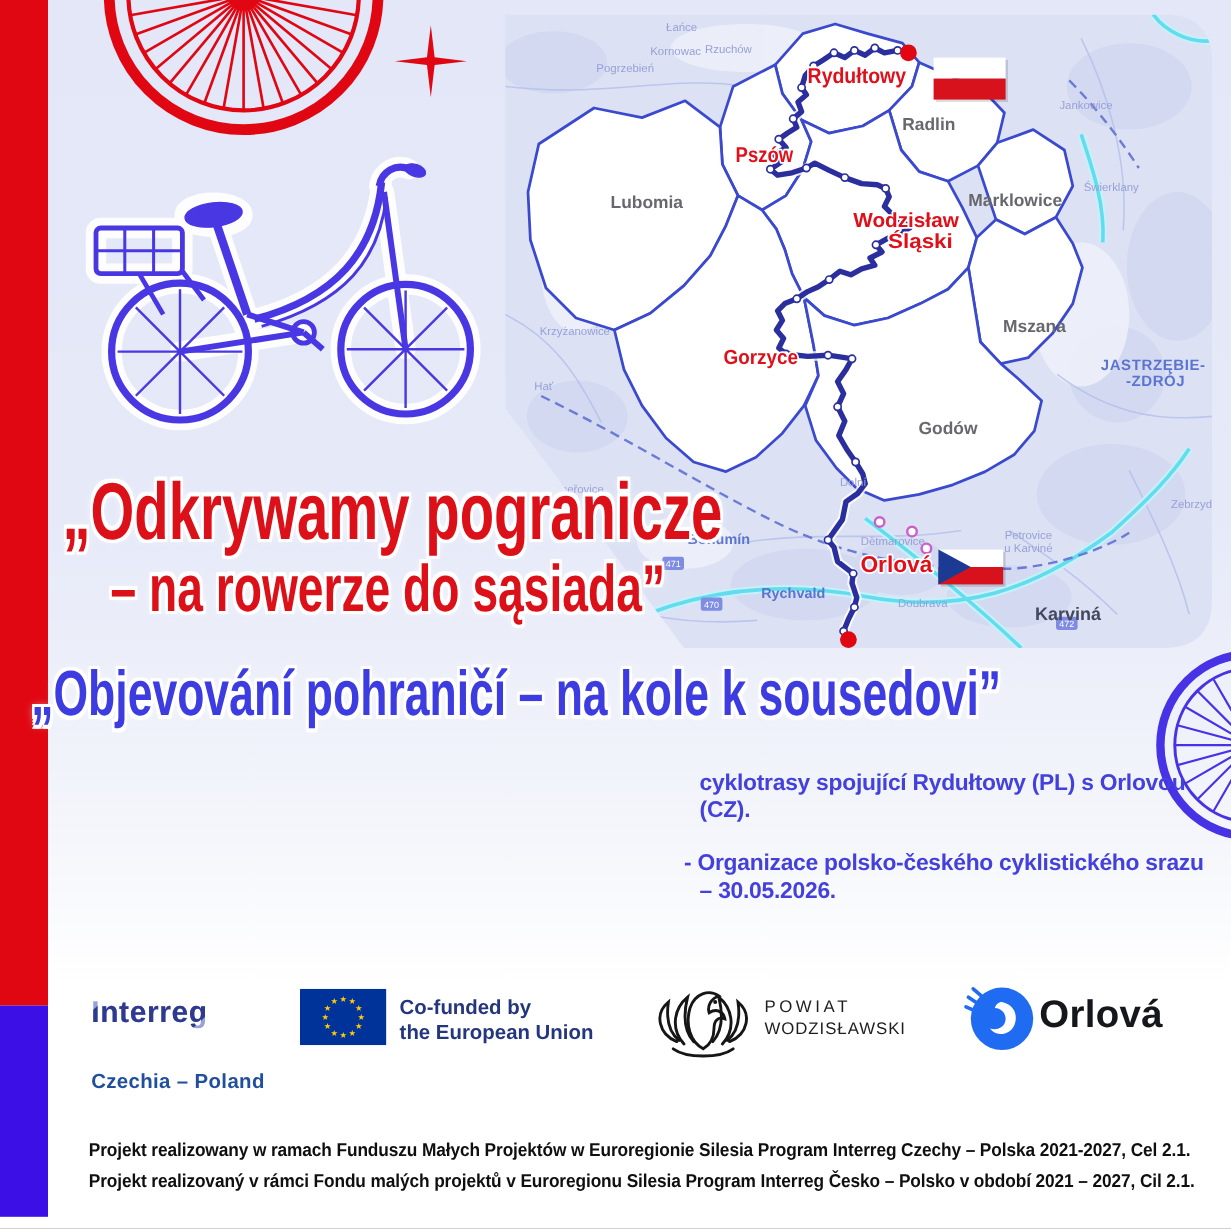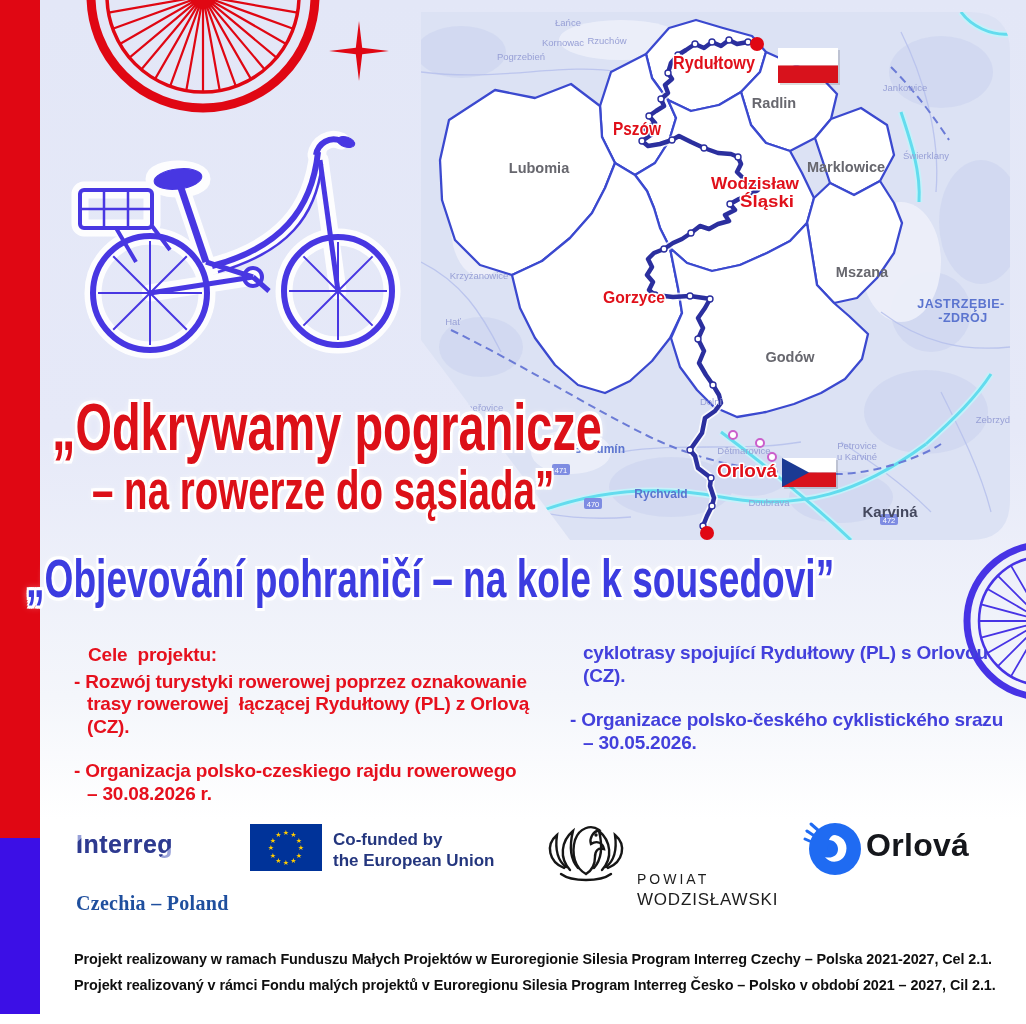--- a/index.html
+++ b/index.html
@@ -24,26 +24,26 @@
   .col .pi{padding-left:13px;}
   .col .gap{height:22px;}
   .colL{left:74px;top:644px;width:478px;color:#e6101d;}
   .colR{left:570px;top:642px;width:448px;color:#4340dc;}
 
   .interreg{position:absolute;left:76px;top:830px;font-size:25px;font-weight:bold;letter-spacing:.5px;}
   .interreg .base{position:absolute;left:0;top:0;color:#98a1d8;}
   .interreg .over{position:relative;color:#2e3a8f;clip-path:polygon(0 46%,15% 0,100% 0,100% 55%,86% 100%,0 100%);}
   .euflag{position:absolute;left:250px;top:824px;}
   .cofund{position:absolute;left:333px;top:829px;font-size:17px;font-weight:bold;color:#24367e;line-height:21px;}
-  .program{position:absolute;left:76px;top:892px;font-size:20px;font-weight:bold;color:#1f4f9e;letter-spacing:.3px;font-family:Liberation Serif, serif;}
+  .program{position:absolute;left:76px;top:892px;font-size:17px;font-weight:bold;color:#1f4f9e;letter-spacing:.3px;}
 
   .powiat-icon{position:absolute;left:540px;top:816px;}
-  .powiat-text{position:absolute;left:637px;top:830px;color:#1d1d1d;margin-top:41px;}
+  .powiat-text{position:absolute;left:637px;top:830px;color:#1d1d1d;}
   .powiat-text .l1{font-size:14px;letter-spacing:3px;}
-  .powiat-text .l2{font-size:17px;letter-spacing:.8px;margin-top:3px;}
+  .powiat-text .l2{font-size:14px;letter-spacing:.8px;margin-top:3px;}
 
   .orlova-icon{position:absolute;left:801px;top:816px;}
   .orlova-text{position:absolute;left:866px;top:827px;font-size:32px;font-weight:bold;color:#15171c;letter-spacing:.3px;}
 
   .foot{position:absolute;left:74px;top:946px;color:#0f0f0f;font-weight:bold;font-size:15.5px;line-height:25.5px;
         transform:scaleX(.93);transform-origin:left top;white-space:nowrap;letter-spacing:-.1px;}
   .foot p{margin:0;}
 </style>
 </head>
 <body>
@@ -293,28 +293,20 @@
           <text x="296" y="465" font-size="19" textLength="60" lengthAdjust="spacingAndGlyphs">Orlová</text>
         </g>
       </g>
     </svg>
   </div>
 
   <div class="t t1">„Odkrywamy pogranicze</div>
   <div class="t t2">– na rowerze do sąsiada”</div>
   <div class="t tcz">„Objevování pohraničí – na kole k sousedovi”</div>
 
-  <div class="col colL">
-    <p class="ph">Cele  projektu:</p>
-    <p>- Rozwój turystyki rowerowej poprzez oznakowanie</p>
-    <p class="pi">trasy rowerowej  łączącej Rydułtowy (PL) z Orlovą (CZ).</p>
-    <div class="gap"></div>
-    <p>- Organizacja polsko-czeskiego rajdu rowerowego</p>
-    <p class="pi">– 30.08.2026 r.</p>
-  </div>
   <div class="col colR">
     <p class="pi">cyklotrasy spojující Rydułtowy (PL) s Orlovou (CZ).</p>
     <div class="gap"></div>
     <p>- Organizace polsko-českého cyklistického srazu</p>
     <p class="pi">– 30.05.2026.</p>
   </div>
 
   <div class="interreg">
     <span class="base">Interreg</span><span class="over">Interreg</span>
   </div>

